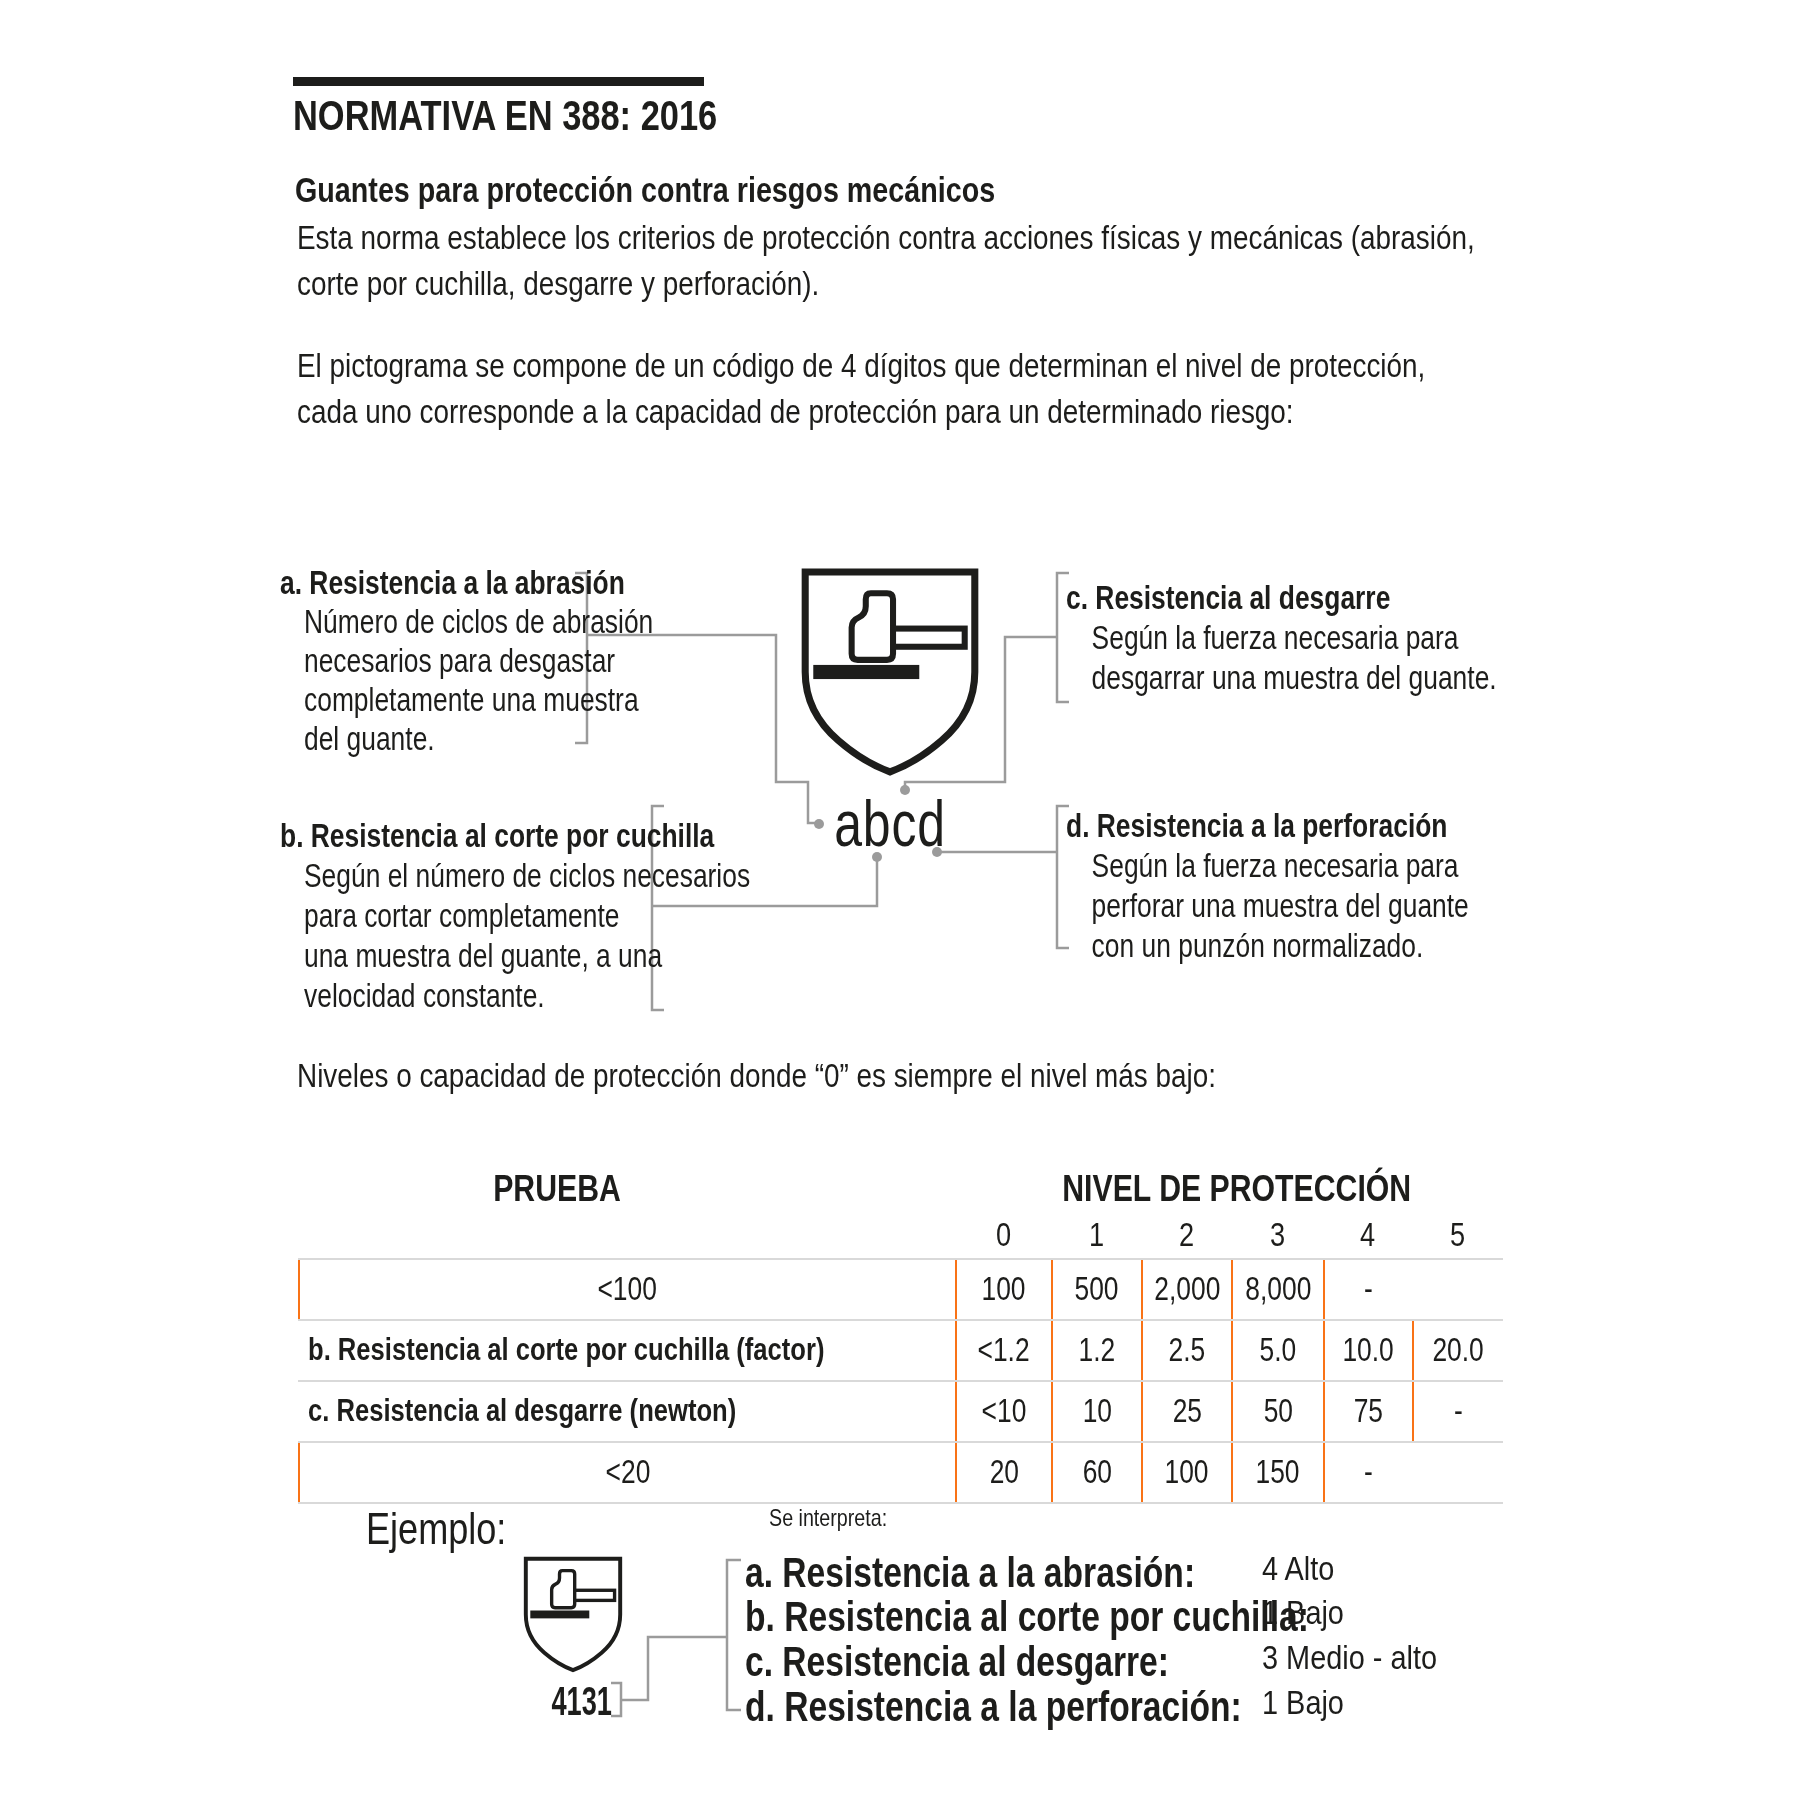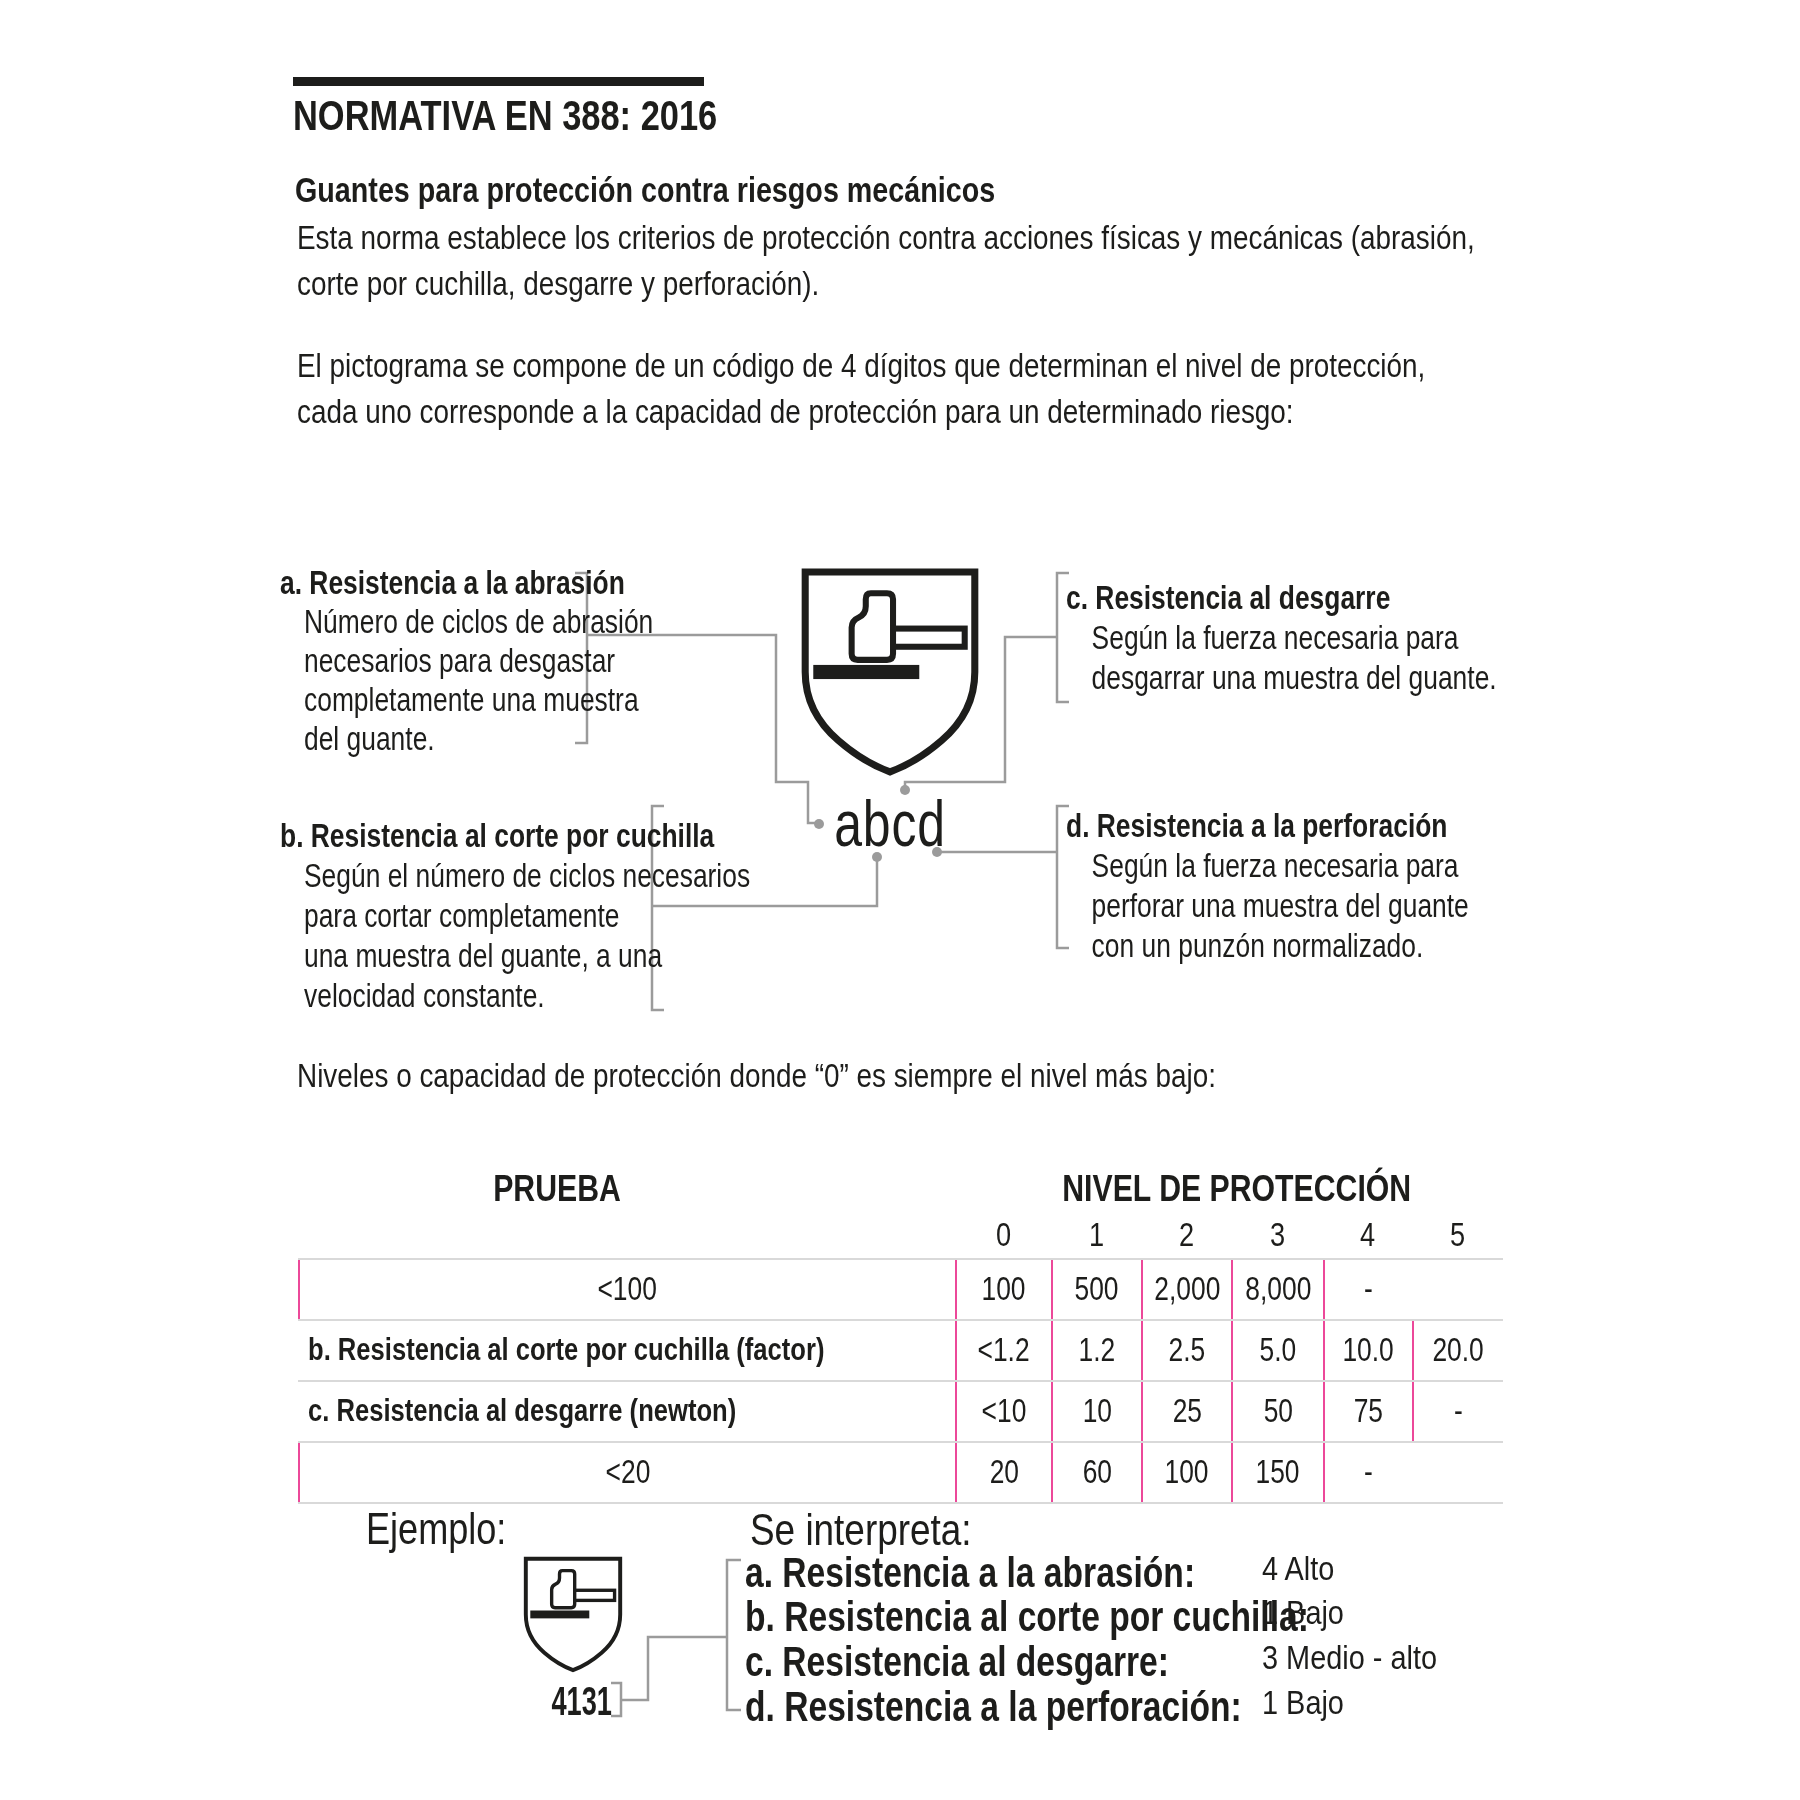--- a/index.html
+++ b/index.html
@@ -37,27 +37,27 @@
     font-size:36px;font-weight:bold;}
   #levels-table .thead .hr{position:absolute;left:731px;width:400px;text-align:center;
     font-size:36px;font-weight:bold;}
   #levels-table .thead span{display:inline-block;transform:scaleX(0.84);transform-origin:50% 0;white-space:nowrap;}
   .grow{display:grid;grid-template-columns:657px 96px 90px 90px 92px 89px 91px;}
   .nrow{height:48px;}
   .nrow .nc{font-size:34px;text-align:center;line-height:48px;}
   .drow{height:59px;border-top:2px solid #d9d9d9;}
   .drow.last{border-bottom:2px solid #d9d9d9;}
   .drow .lc{font-size:32px;font-weight:bold;line-height:57px;padding-left:10px;}
-  .drow .vc{font-size:33px;text-align:center;line-height:57px;border-left:2px solid #ec4899;}
+  .drow .vc{font-size:33px;text-align:center;line-height:57px;border-left:2px solid #f97316;}
   .drow .lc span,.drow .vc span,.nrow .nc span{display:inline-block;transform:scaleX(0.8);
     transform-origin:50% 50%;white-space:nowrap;}
   .drow .lc span{transform-origin:0 50%;}
   
   #example-label{left:366px;top:1504px;font-size:44px;text-decoration:underline;}
-  #interpret-label{left:750px;top:1504px;font-size:45px;}
+  #interpret-label{left:769px;top:1504px;font-size:24px;}
   #example-code{left:498px;top:1679px;width:114px;text-align:right;font-size:40px;
     font-weight:bold;transform:scaleX(0.68);transform-origin:100% 0;}
   .irow-l{font-size:42px;font-weight:bold;left:745px;}
   .irow-v{font-size:34px;left:1262px;}
   .irow-l span,.irow-v span,.one span{display:inline-block;white-space:nowrap;}
   .irow-l span{transform:scaleX(0.8);transform-origin:0 0;}
   .irow-v span{transform:scaleX(0.85);transform-origin:0 0;}
   .one span{transform:scaleX(0.82);transform-origin:0 0;}
   #connector-layer{left:0;top:0;pointer-events:none;}
 </style>

